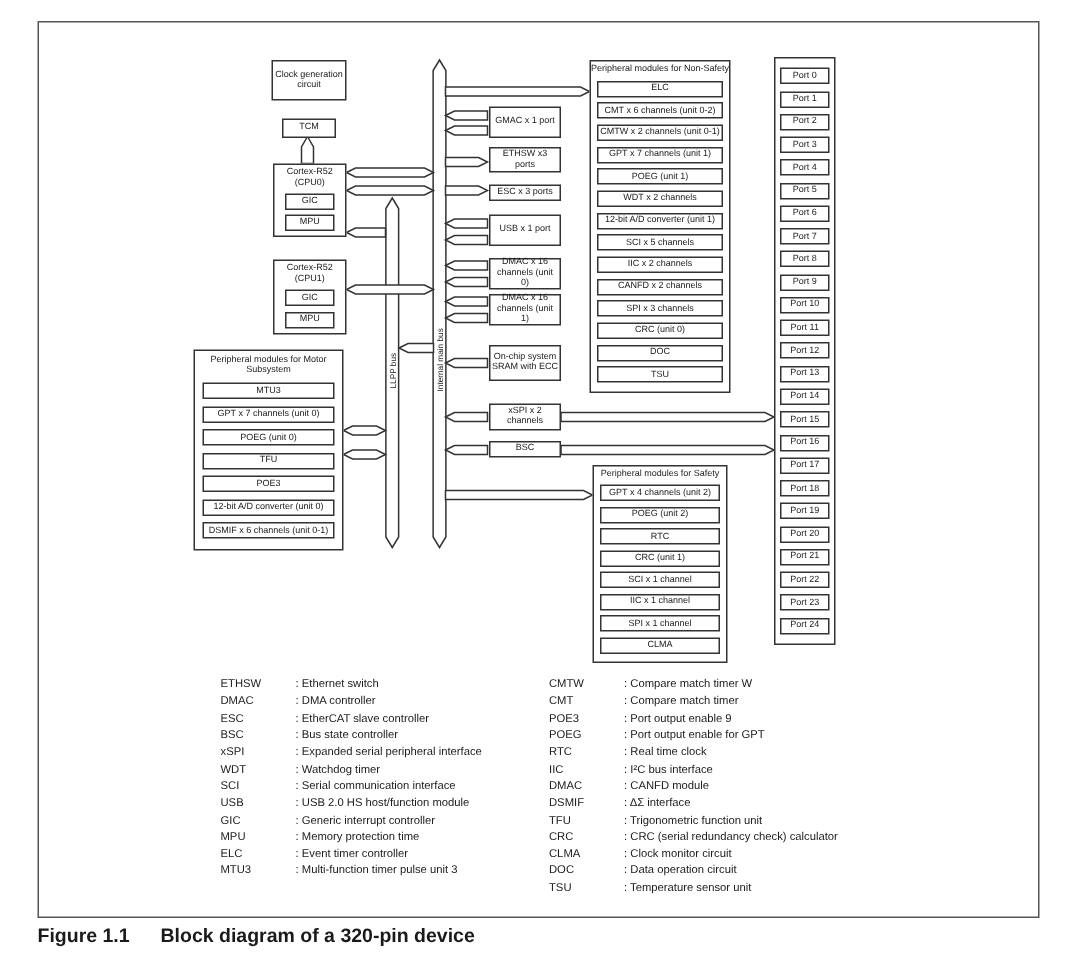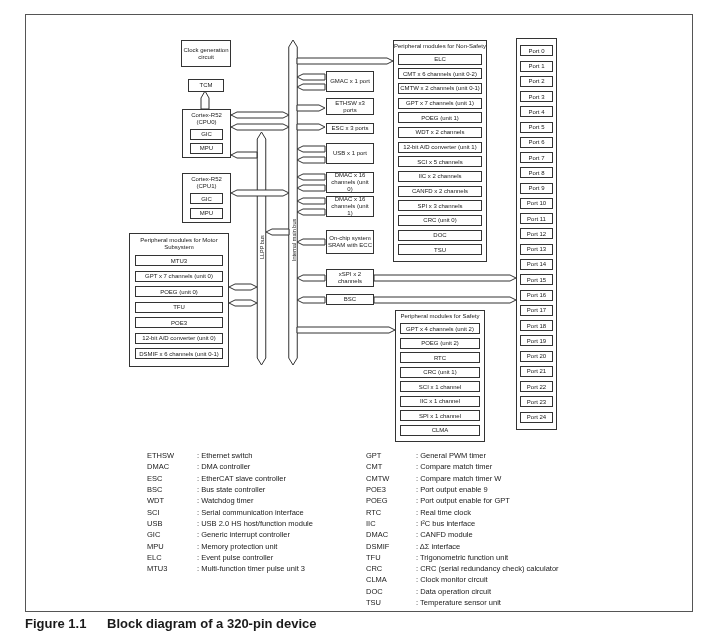--- a/index.html
+++ b/index.html
@@ -178,60 +178,60 @@
     </div>
     <div class="leg-row">
       <span class="leg-abbr">ESC</span>
       <span class="leg-desc">EtherCAT slave controller</span>
     </div>
     <div class="leg-row">
       <span class="leg-abbr">BSC</span>
       <span class="leg-desc">Bus state controller</span>
     </div>
     <div class="leg-row">
+      <span class="leg-abbr">xSPI</span>
+      <span class="leg-desc">Expanded serial peripheral interface</span>
+    </div>
+    <div class="leg-row">
       <span class="leg-abbr">WDT</span>
       <span class="leg-desc">Watchdog timer</span>
     </div>
     <div class="leg-row">
       <span class="leg-abbr">SCI</span>
       <span class="leg-desc">Serial communication interface</span>
     </div>
     <div class="leg-row">
       <span class="leg-abbr">USB</span>
       <span class="leg-desc">USB 2.0 HS host/function module</span>
     </div>
     <div class="leg-row">
       <span class="leg-abbr">GIC</span>
       <span class="leg-desc">Generic interrupt controller</span>
     </div>
     <div class="leg-row">
       <span class="leg-abbr">MPU</span>
-      <span class="leg-desc">Memory protection unit</span>
+      <span class="leg-desc">Memory protection time</span>
     </div>
     <div class="leg-row">
       <span class="leg-abbr">ELC</span>
-      <span class="leg-desc">Event pulse controller</span>
+      <span class="leg-desc">Event timer controller</span>
     </div>
     <div class="leg-row">
       <span class="leg-abbr">MTU3</span>
       <span class="leg-desc">Multi-function timer pulse unit 3</span>
     </div>
   </div>
 <div class="legend" style="left:366px;top:450px;width:300px;">
     <div class="leg-row">
-      <span class="leg-abbr">GPT</span>
-      <span class="leg-desc">General PWM timer</span>
+      <span class="leg-abbr">CMTW</span>
+      <span class="leg-desc">Compare match timer W</span>
     </div>
     <div class="leg-row">
       <span class="leg-abbr">CMT</span>
       <span class="leg-desc">Compare match timer</span>
-    </div>
-    <div class="leg-row">
-      <span class="leg-abbr">CMTW</span>
-      <span class="leg-desc">Compare match timer W</span>
     </div>
     <div class="leg-row">
       <span class="leg-abbr">POE3</span>
       <span class="leg-desc">Port output enable 9</span>
     </div>
     <div class="leg-row">
       <span class="leg-abbr">POEG</span>
       <span class="leg-desc">Port output enable for GPT</span>
     </div>
     <div class="leg-row">

